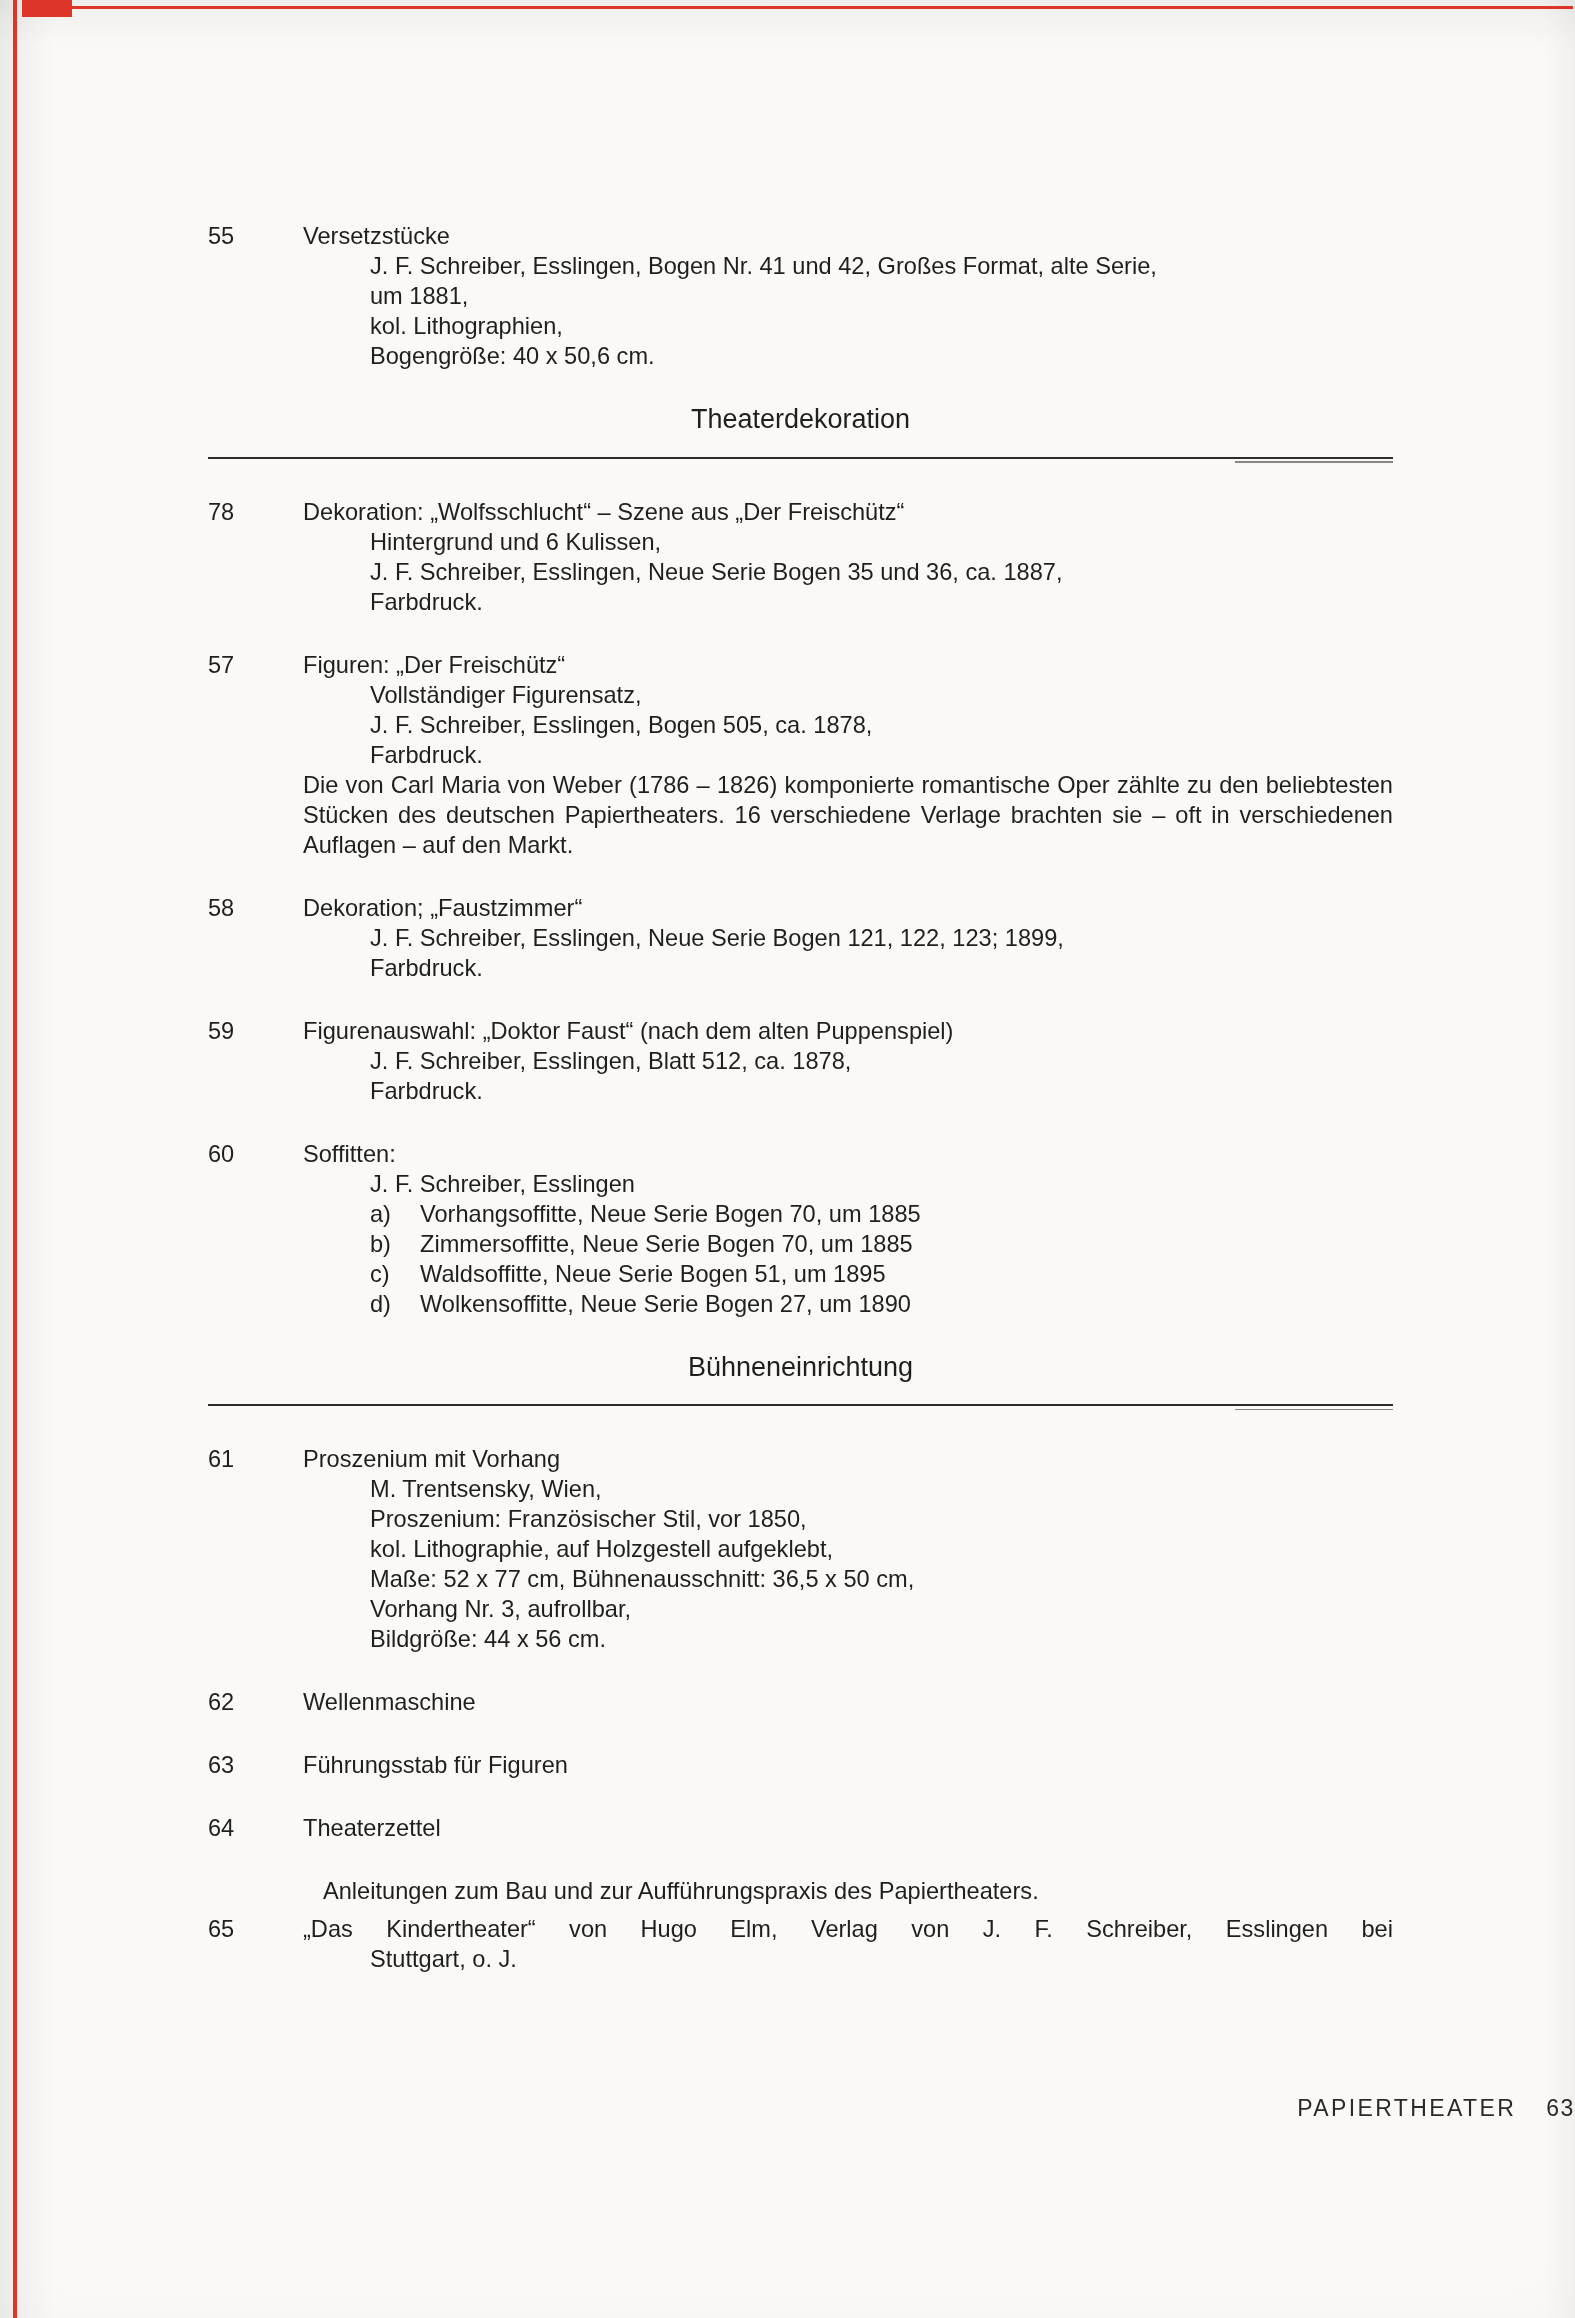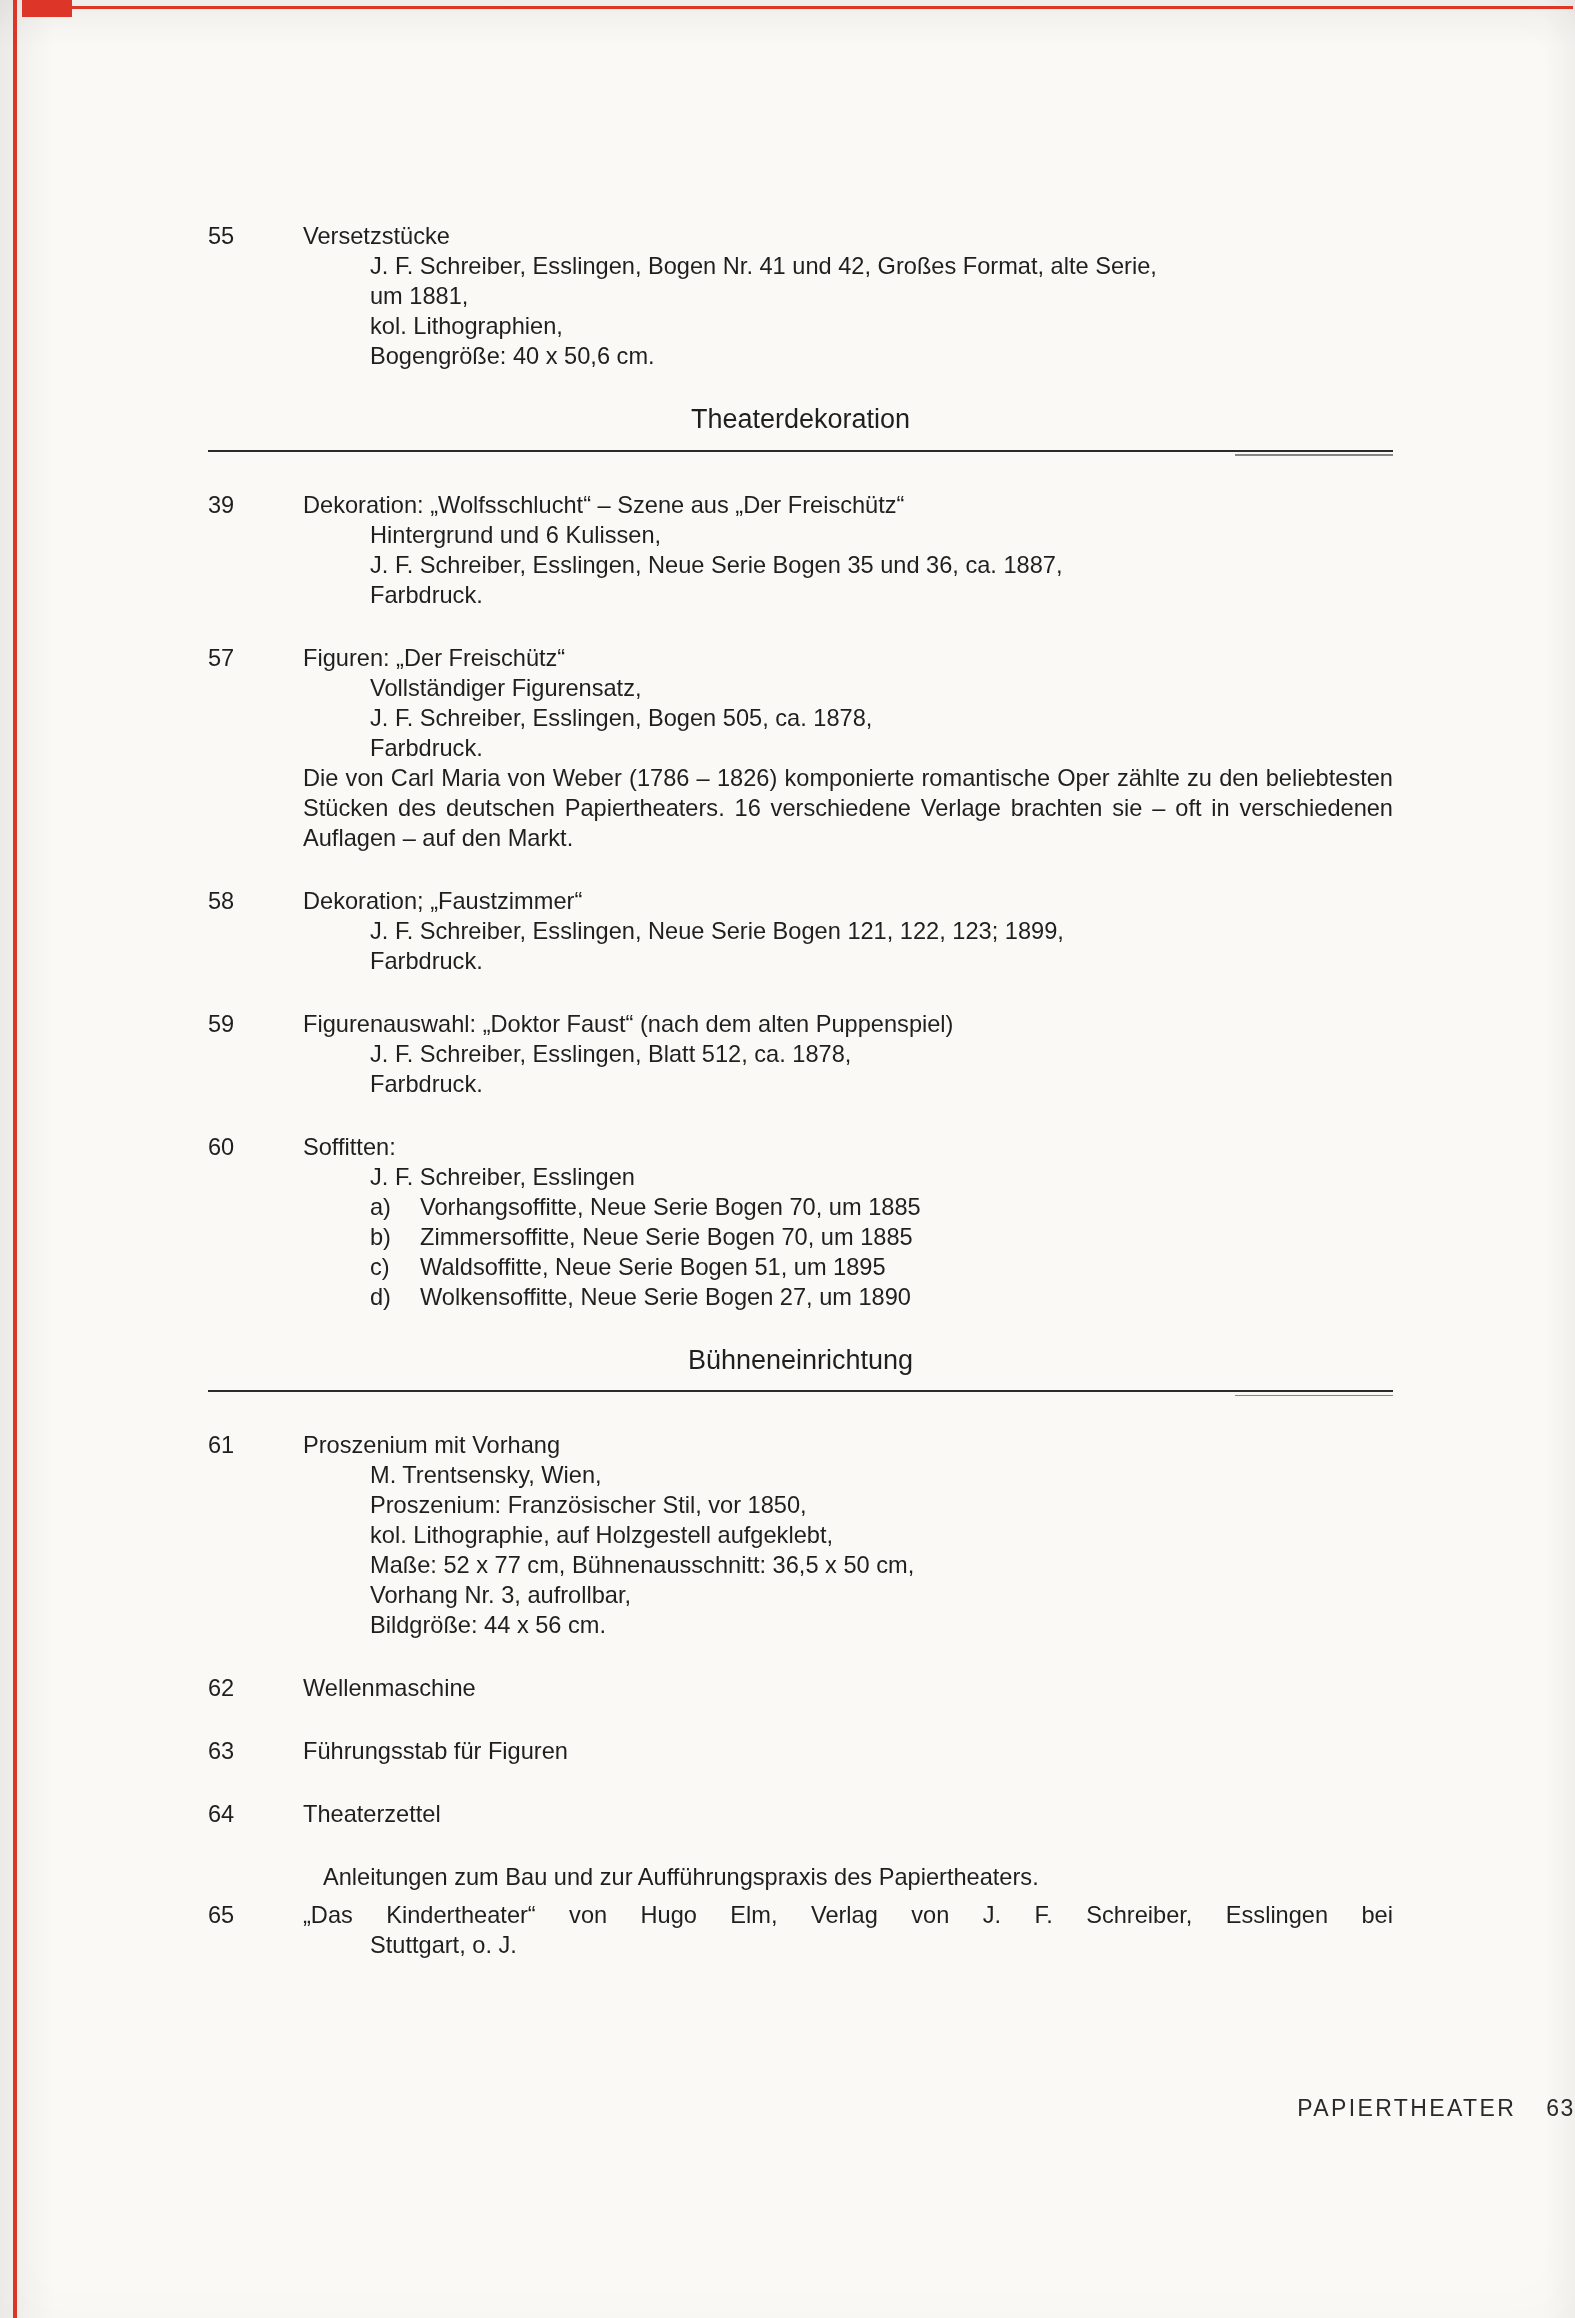--- a/index.html
+++ b/index.html
@@ -73,21 +73,21 @@
   .line.just {
     text-align: justify;
     text-align-last: justify;
   }
   .note {
     text-align: justify;
   }
   .heading {
     position: relative;
     margin: 27px 0 38px 0;
-    padding-bottom: 14px;
+    padding-bottom: 21px;
     border-bottom: 2.4px solid #2b2b2b;
     text-align: center;
     font-size: 27px;
     line-height: 31.5px;
   }
   .heading::after {
     
     content: "";
     position: absolute;
     right: 0;
@@ -125,21 +125,21 @@
         <div class="entry-body">
           <div class="line i0">Versetzstücke</div>
           <div class="line i1">J. F. Schreiber, Esslingen, Bogen Nr. 41 und 42, Großes Format, alte Serie,</div>
           <div class="line i1">um 1881,</div>
           <div class="line i1">kol. Lithographien,</div>
           <div class="line i1">Bogengröße: 40 x 50,6 cm.</div>
         </div>
       </div>
       <div class="heading"><span class="heading-text">Theaterdekoration</span></div>
       <div class="entry">
-        <div class="num">39</div>
+        <div class="num">78</div>
         <div class="entry-body">
           <div class="line i0">Dekoration: „Wolfsschlucht“ – Szene aus „Der Freischütz“</div>
           <div class="line i1">Hintergrund und 6 Kulissen,</div>
           <div class="line i1">J. F. Schreiber, Esslingen, Neue Serie Bogen 35 und 36, ca. 1887,</div>
           <div class="line i1">Farbdruck.</div>
         </div>
       </div>
       <div class="entry">
         <div class="num">57</div>
         <div class="entry-body">

